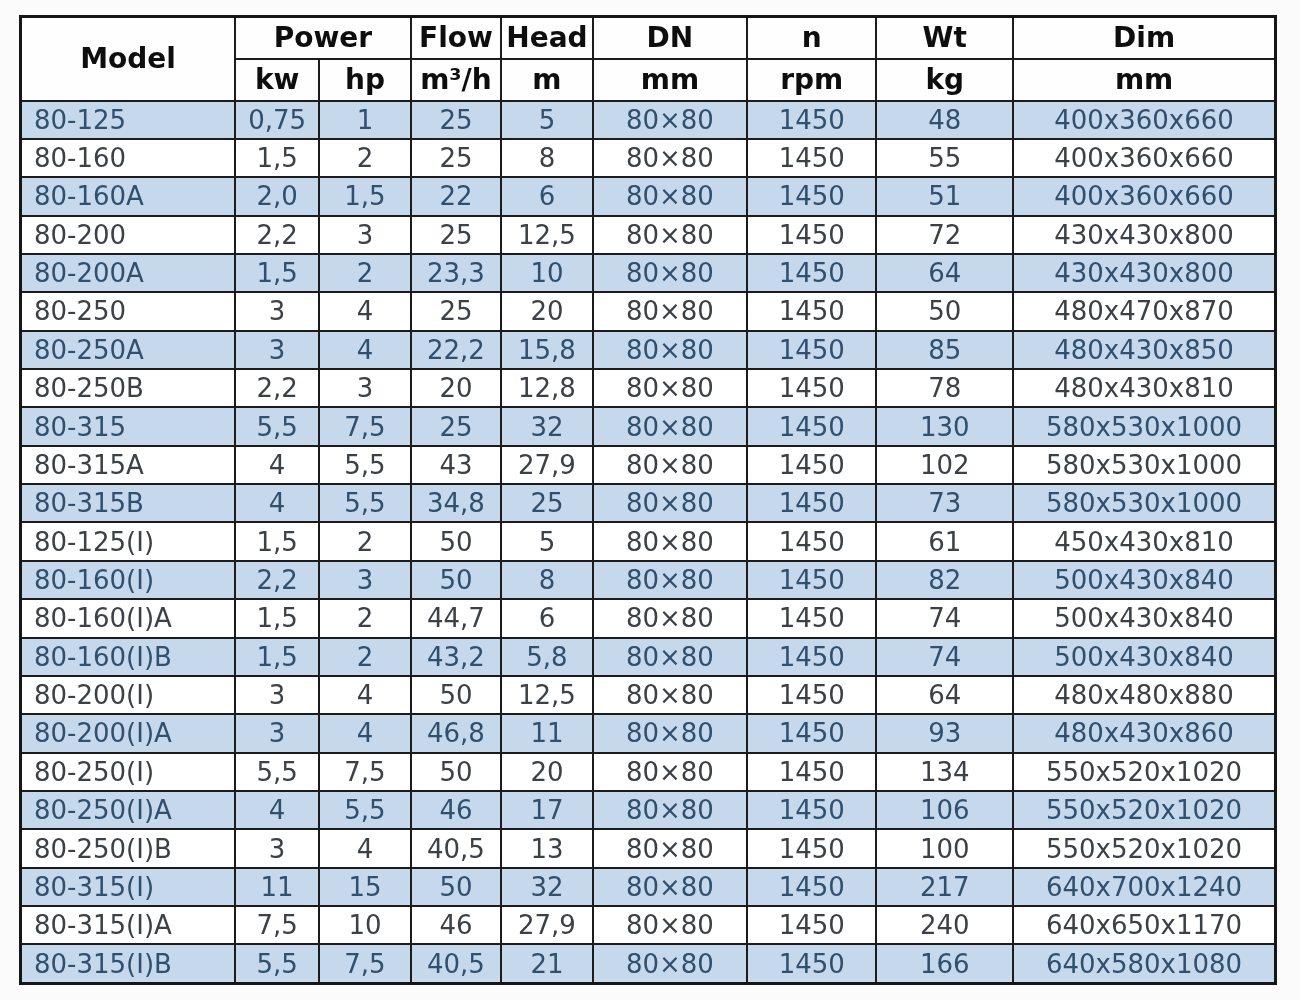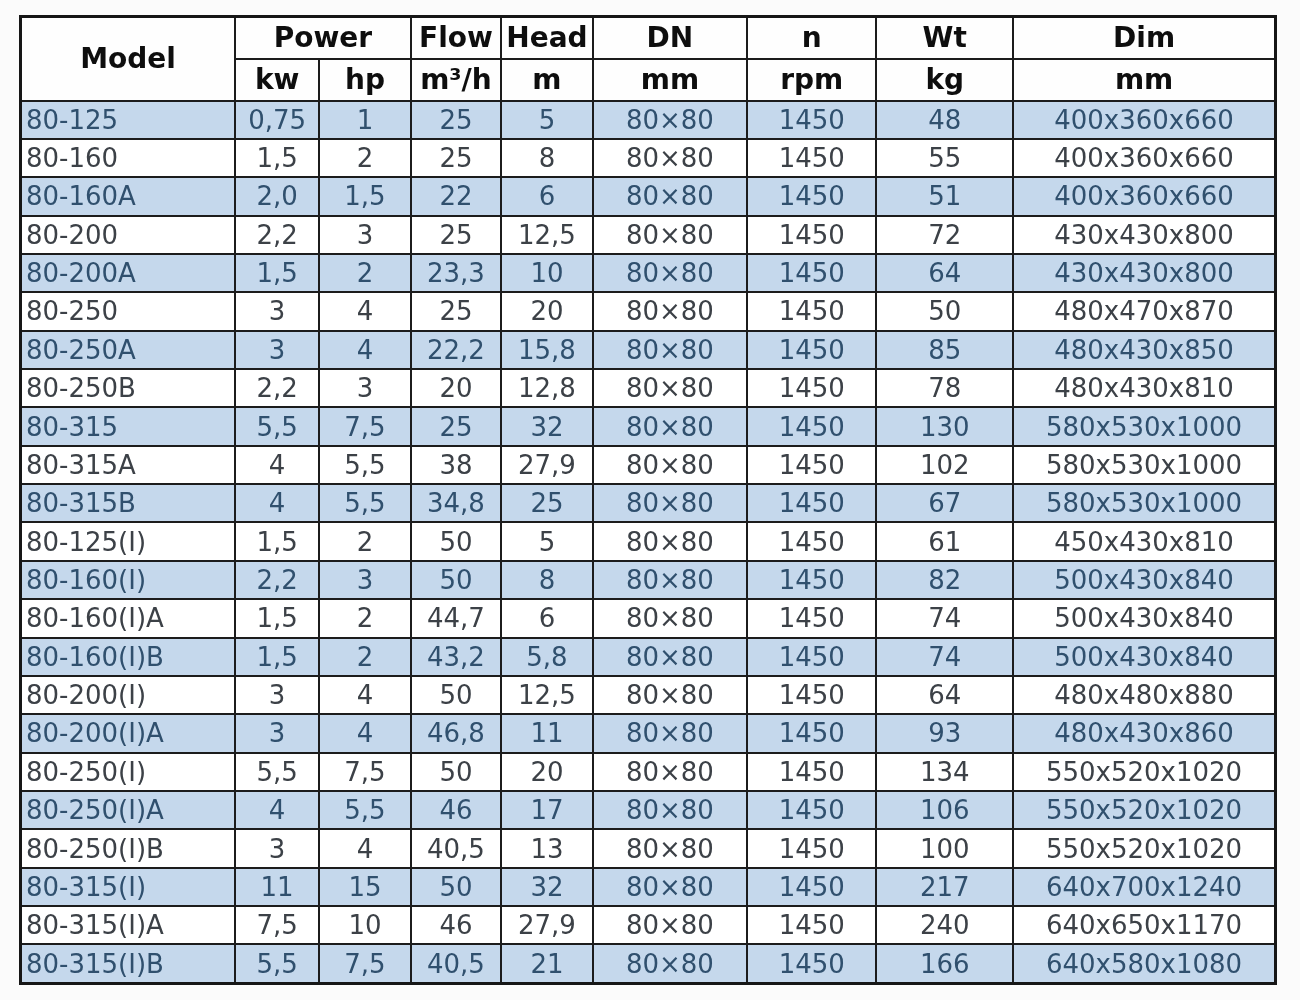--- a/index.html
+++ b/index.html
@@ -45,21 +45,21 @@
     font-size: 26px;
     color: #3c4147;
   }
   tbody tr.alt td {
     background: #c5d8ec;
     color: #30506e;
   }
   td.model-cell, th.model-cell-h { }
   tbody td.model-cell {
     text-align: left;
-    padding-left: 4px;
+    padding-left: 12px;
   }
 </style>
 </head>
 <body>
 
 <div class="canvas">
   <table class="spec">
     <colgroup>
       <col style="width:17.1%">
       <col style="width:6.7%">
@@ -190,36 +190,36 @@
           <td>32</td>
           <td>80×80</td>
           <td>1450</td>
           <td>130</td>
           <td>580x530x1000</td>
         </tr>
         <tr>
           <td class="model-cell">80-315A</td>
           <td>4</td>
           <td>5,5</td>
-          <td>38</td>
+          <td>43</td>
           <td>27,9</td>
           <td>80×80</td>
           <td>1450</td>
           <td>102</td>
           <td>580x530x1000</td>
         </tr>
         <tr class="alt">
           <td class="model-cell">80-315B</td>
           <td>4</td>
           <td>5,5</td>
           <td>34,8</td>
           <td>25</td>
           <td>80×80</td>
           <td>1450</td>
-          <td>67</td>
+          <td>73</td>
           <td>580x530x1000</td>
         </tr>
         <tr>
           <td class="model-cell">80-125(I)</td>
           <td>1,5</td>
           <td>2</td>
           <td>50</td>
           <td>5</td>
           <td>80×80</td>
           <td>1450</td>

